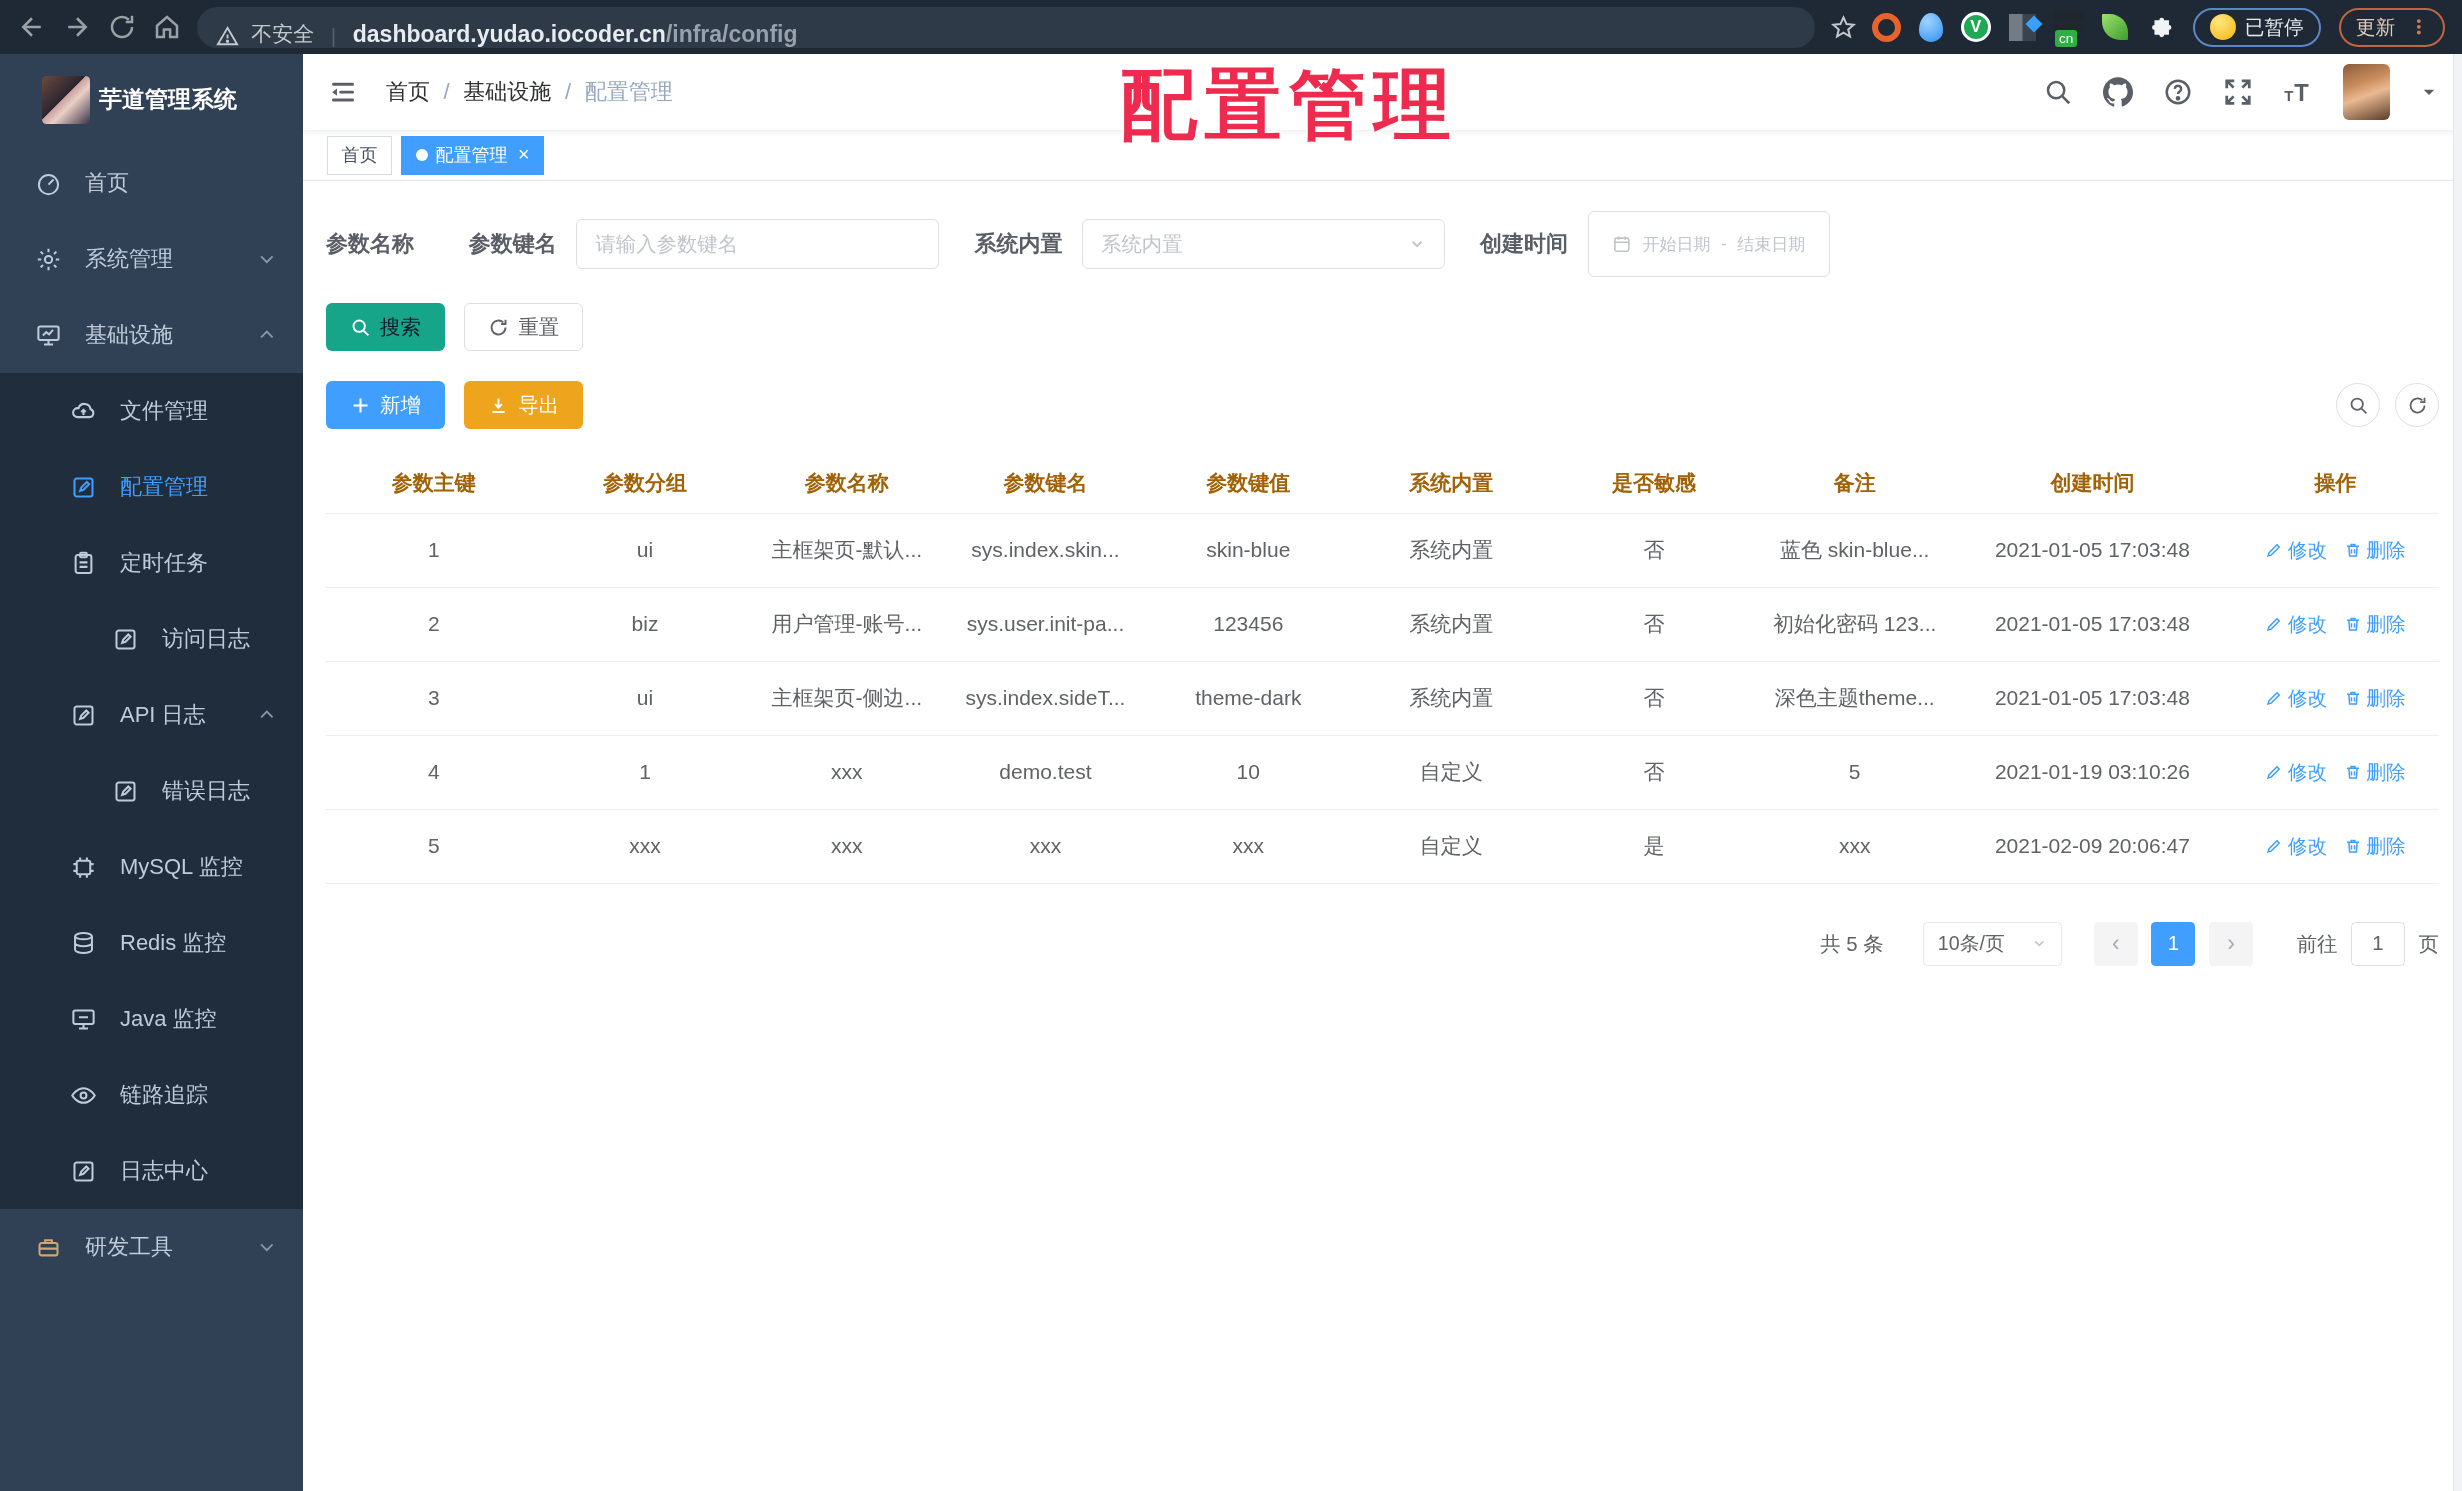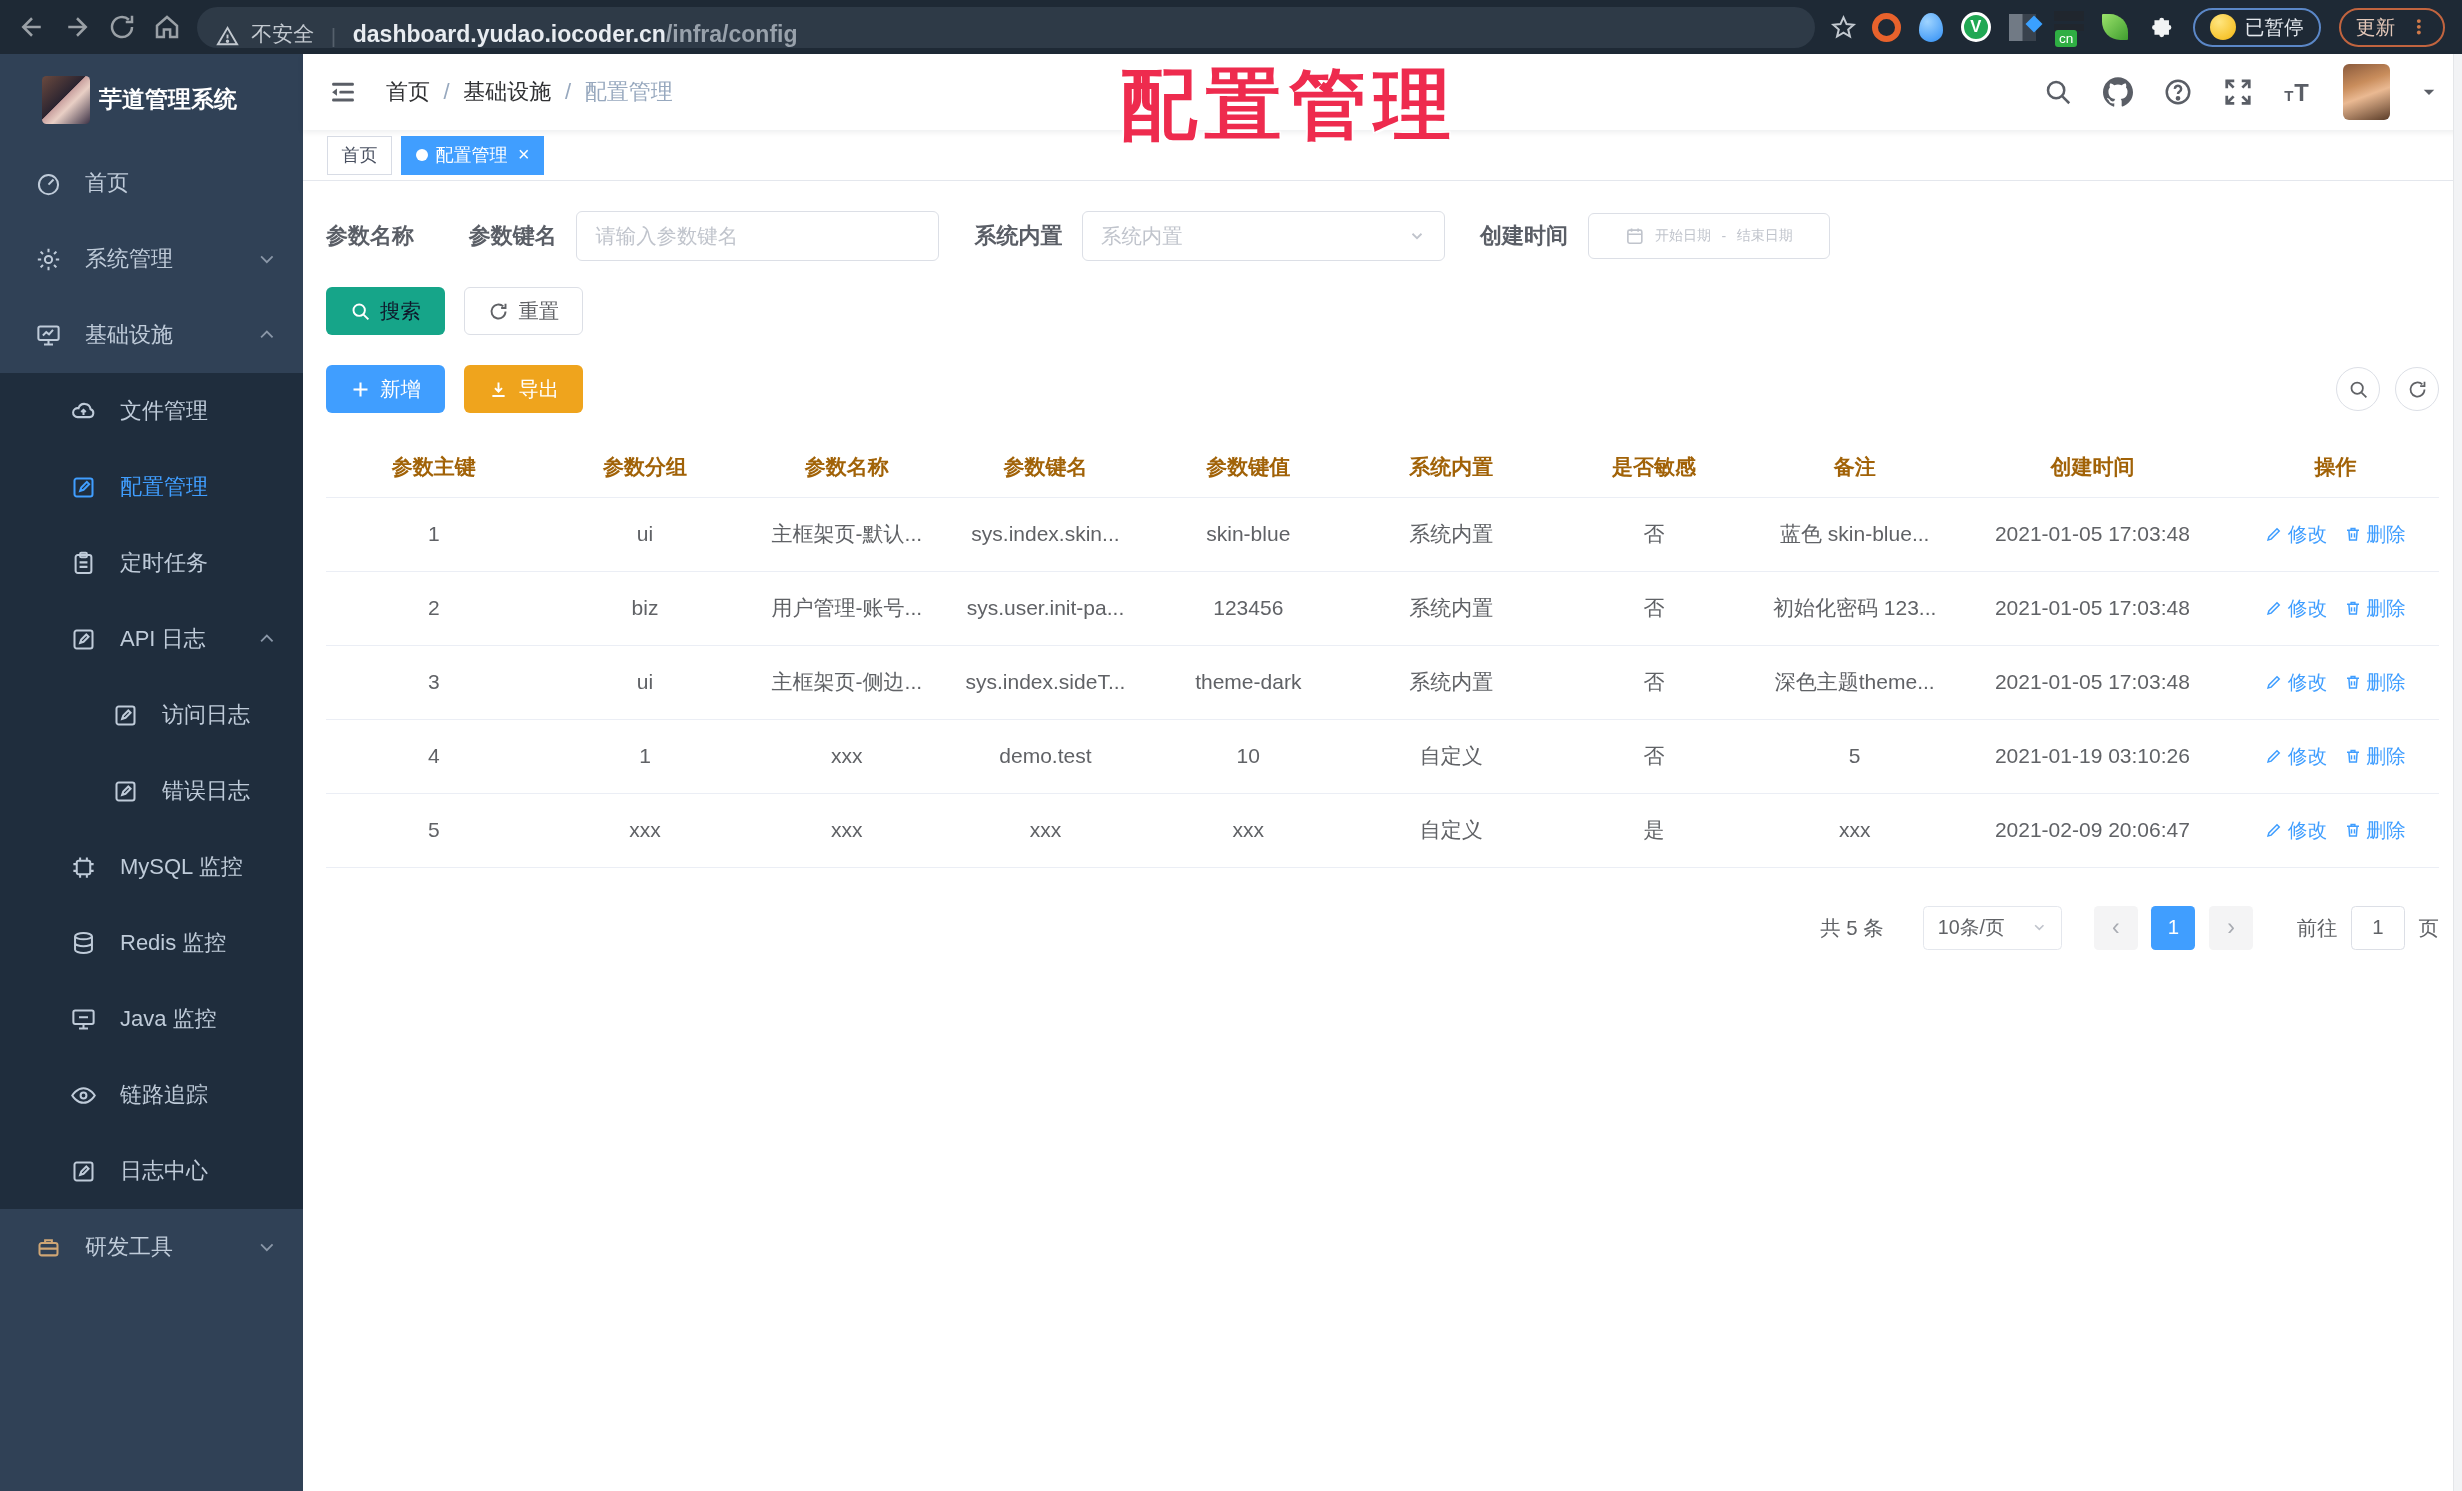--- a/index.html
+++ b/index.html
@@ -72,22 +72,22 @@
   .content { flex:1; background:#fff; padding:19.7px 23px 0 23px; position:relative; }
   .filter-row { display:flex; align-items:center; margin-top:10.6px; }
   .f-label { font-size:22px; font-weight:700; color:#5a5e66; margin-right:19.7px; white-space:nowrap; }
   .f-input { width:363px; height:50px; border:1.5px solid #dcdfe6; border-radius:6px;
     font-size:20.4px; color:#606266; padding:0 18px; outline:none; }
   .f-input::placeholder { color:#c0c4cc; }
   .f-gap { width:35px; flex:0 0 auto; }
   .f-select { width:363px; height:50px; border:1.5px solid #dcdfe6; border-radius:6px;
     display:flex; align-items:center; padding:0 18px; color:#c0c4cc; font-size:20.4px; cursor:pointer; }
   .f-select .chevd { margin-left:auto; width:18px; height:18px; }
-  .f-date { width:242px; height:46px; border:1.5px solid #dcdfe6; border-radius:6px;
-    display:flex; align-items:center; justify-content:center; gap:10.6px; color:#c0c4cc; font-size:14px; cursor:pointer; }
+  .f-date { width:242px; height:66px; border:1.5px solid #dcdfe6; border-radius:6px;
+    display:flex; align-items:center; justify-content:center; gap:10.6px; color:#c0c4cc; font-size:17px; cursor:pointer; }
 
   .btn-row { display:flex; align-items:center; margin-top:26px; }
   .btn { height:48px; border-radius:6px; display:flex; align-items:center; gap:9px;
     padding:0 23px; font-size:20.4px; cursor:pointer; border:1.5px solid transparent; }
   .btn svg { width:21px; height:21px; }
   .btn-search { background:#16a589; color:#0f172a; }
   .btn-reset { background:#fff; color:#606266; border-color:#dcdfe6; margin-left:19.7px; }
   .btn-add { background:#409eff; color:#fff; }
   .btn-export { background:#efa41d; color:#fff; margin-left:19.7px; }
   .round-btns { margin-left:auto; display:flex; gap:15px; }
@@ -244,36 +244,36 @@
         <span>配置管理</span>
       </div>
       <div class="m-item">
         <svg class="mi" viewBox="0 0 24 24" fill="none" stroke="#bfcbd9" stroke-width="1.8">
             <rect x="5" y="4.5" width="14" height="16" rx="2"></rect>
             <rect x="9" y="2.5" width="6" height="4" rx="1"></rect>
             <path d="M8.5 11h7M8.5 15h7"></path>
           </svg>
         <span>定时任务</span>
       </div>
+      <div class="m-item lvl3">
+        <svg class="mi" viewBox="0 0 24 24" fill="none" stroke="#bfcbd9" stroke-width="1.8">
+            <rect x="4" y="4" width="16" height="16" rx="2"></rect>
+            <path d="M9 15l1-3 4.5-4.5 2 2L12 14z"></path>
+          </svg>
+        <span>访问日志</span>
+      </div>
       <div class="m-item">
         <svg class="mi" viewBox="0 0 24 24" fill="none" stroke="#bfcbd9" stroke-width="1.8">
             <rect x="4" y="4" width="16" height="16" rx="2"></rect>
             <path d="M9 15l1-3 4.5-4.5 2 2L12 14z"></path>
           </svg>
         <span>API 日志</span>
         <svg class="chev" viewBox="0 0 24 24" fill="none" stroke="#8a97a8" stroke-width="2.2">
             <polyline points="5 15 12 8 19 15"></polyline>
           </svg>
-      </div>
-      <div class="m-item lvl3">
-        <svg class="mi" viewBox="0 0 24 24" fill="none" stroke="#bfcbd9" stroke-width="1.8">
-            <rect x="4" y="4" width="16" height="16" rx="2"></rect>
-            <path d="M9 15l1-3 4.5-4.5 2 2L12 14z"></path>
-          </svg>
-        <span>访问日志</span>
       </div>
       <div class="m-item lvl3">
         <svg class="mi" viewBox="0 0 24 24" fill="none" stroke="#bfcbd9" stroke-width="1.8">
             <rect x="4" y="4" width="16" height="16" rx="2"></rect>
             <path d="M9 15l1-3 4.5-4.5 2 2L12 14z"></path>
           </svg>
         <span>错误日志</span>
       </div>
       <div class="m-item">
         <svg class="mi" viewBox="0 0 24 24" fill="none" stroke="#bfcbd9" stroke-width="1.8">

